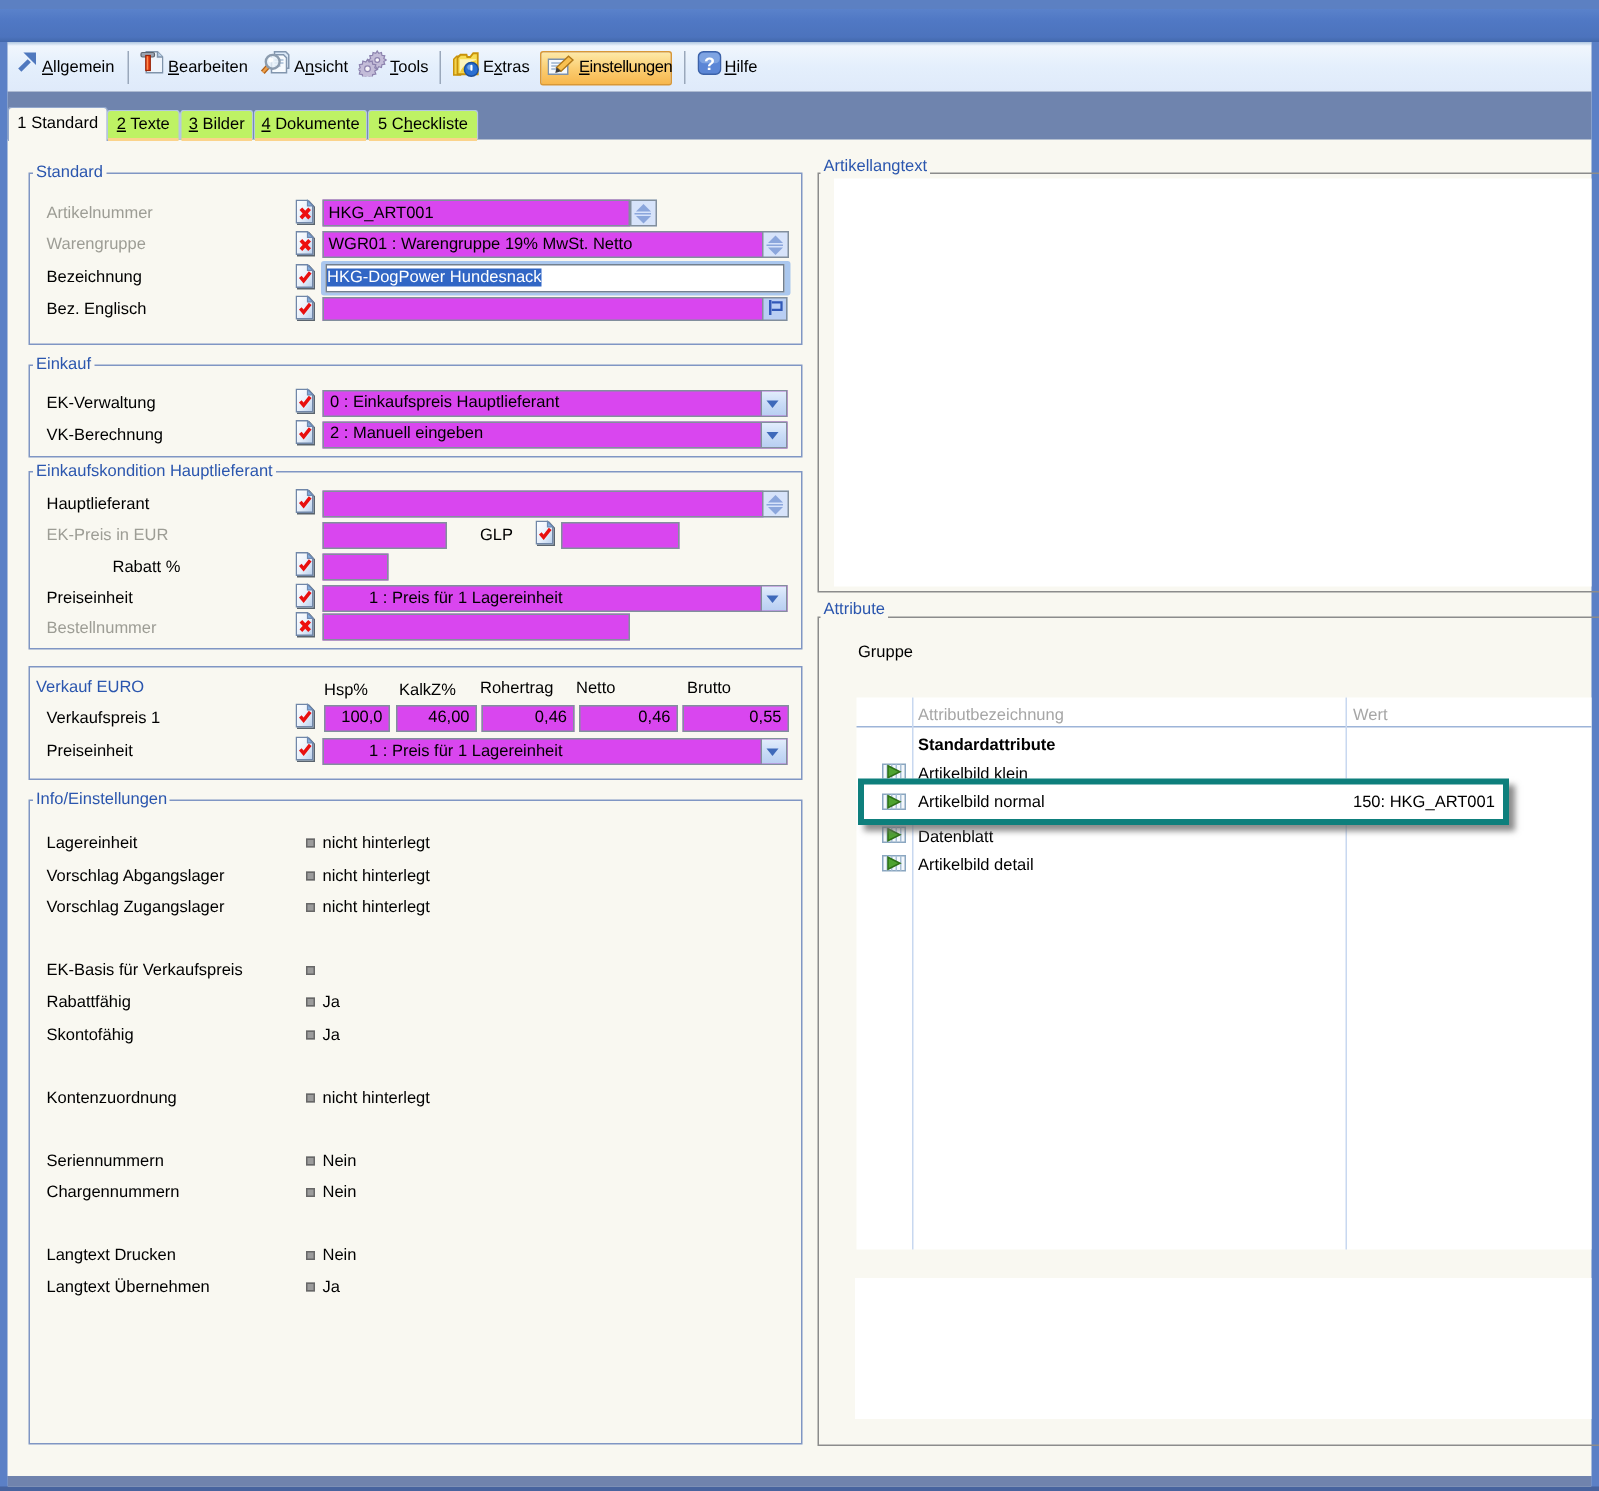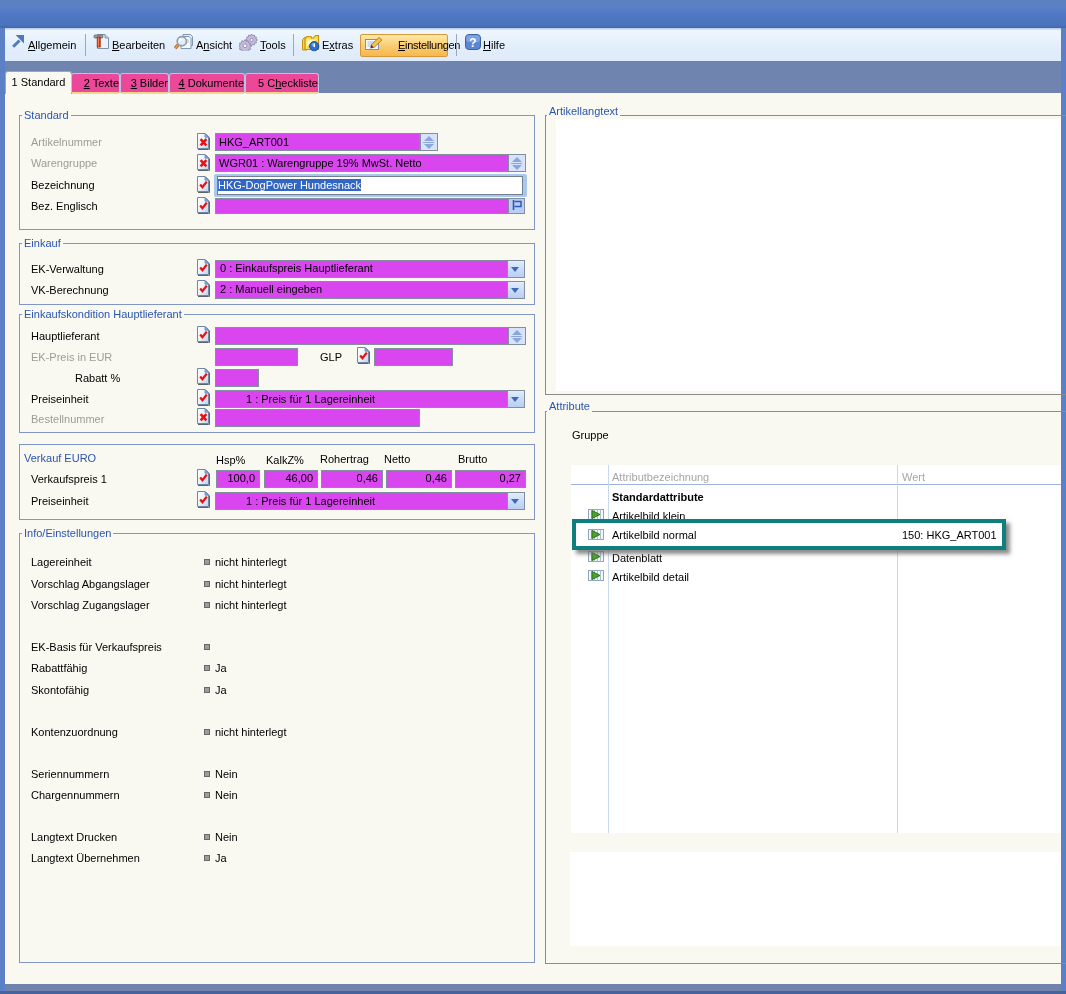--- a/index.html
+++ b/index.html
@@ -16,22 +16,22 @@
 #tabstrip{left:5px;top:61px;width:1056px;height:32px;background:#6f84ae;}
 #bot1{left:5px;top:984px;width:1056px;height:7px;background:#7083ad;}
 #bot2{left:0px;top:991px;width:1066px;height:3px;background:#47639e;}
 #botl{left:0;top:984px;width:5px;height:10px;background:#5b80c6;}
 #botr{left:1061px;top:984px;width:5px;height:10px;background:#5b80c6;}
 
 .titem{position:absolute;top:33px;height:24px;line-height:24px;}
 .titem u{text-decoration:underline;}
 .tsep{position:absolute;top:34px;width:1px;height:22px;background:#9aa8bb;}
 
-.tab{position:absolute;top:73px;height:19px;line-height:19px;text-align:right;
-  background:#ec4899;border:1px solid #b4c6e2;border-bottom:none;border-radius:3px 3px 0 0;}
+.tab{position:absolute;top:73px;height:19px;line-height:19px;text-align:center;
+  background:#bef264;border:1px solid #b4c6e2;border-bottom:none;border-radius:3px 3px 0 0;}
 .tab i{display:block;position:absolute;left:0;bottom:-1px;width:100%;height:2px;background:#fbd38b;font-style:normal;}
 #tabactive{position:absolute;left:5px;top:71px;width:65px;height:22px;line-height:21px;text-align:center;
   background:#f9f8f1;border:1px solid #92a7cd;border-bottom:none;border-radius:3px 3px 0 0;}
 
 .gb{position:absolute;border:1px solid #8096c4;}
 .gbg{position:absolute;border:1px solid #8c8c8c;}
 .gl{position:absolute;background:#f9f8f1;padding:0 2px;color:#2b56ae;height:12px;line-height:12px;}
 
 .lbl{position:absolute;height:14px;line-height:14px;}
 .dis{color:#9d9d95;}
@@ -137,21 +137,21 @@
   <div class="titem" style="left:260px;"><u>T</u>ools</div>
   <div class="tsep" style="left:293px;"></div>
   <div class="titem" style="left:322px;">E<u>x</u>tras</div>
   <div class="abs" id="einstbtn" style="left:360px;top:34px;width:86px;height:21px;border:1px solid #d89838;border-radius:2px;background:linear-gradient(180deg,#fde9a8,#fbce72 50%,#f7b74e);"></div>
   <svg class="abs" style="left:365px;top:36px" width="19" height="17" viewBox="0 0 19 17">
     <rect x="0.5" y="3.5" width="13" height="10" fill="#f6fafe" stroke="#7d92ac"></rect>
     <path d="M2.5,6 H11 M2.5,8 H11 M2.5,10 H8" stroke="#9cb4d0" stroke-width="0.9"></path>
     <path d="M6,9 L14,1.5 L17,4 L9,11.5 Z" fill="#f8c050" stroke="#b07818" stroke-width="0.9"></path>
     <path d="M6,9 L9,11.5 L5.2,12.6 Z" fill="#3c3c3c"></path>
   </svg>
-  <div class="titem" style="left:386px;letter-spacing:-0.3px;margin-left:12px;"><u>E</u>instellungen</div>
+  <div class="titem" style="left:386px;letter-spacing:-0.3px;"><u>E</u>instellungen</div>
   <div class="tsep" style="left:456px;"></div>
   <div class="titem" style="left:483px;"><u>H</u>ilfe</div>
 
   <div id="tabactive">1 Standard</div>
   <div class="tab" style="left:71px;width:47px;"><u>2</u> Texte<i></i></div>
   <div class="tab" style="left:120px;width:47px;"><u>3</u> Bilder<i></i></div>
   <div class="tab" style="left:169px;width:74px;"><u>4</u> Dokumente<i></i></div>
   <div class="tab" style="left:245px;width:72px;">5 C<u>h</u>eckliste<i></i></div>
 
   <div class="gb" style="left:19px;top:115px;width:514px;height:113px;"></div>
@@ -264,21 +264,21 @@
   <div class="lbl" style="left:266px;top:453px;">KalkZ%</div>
   <div class="lbl" style="left:320px;top:452px;">Rohertrag</div>
   <div class="lbl" style="left:384px;top:452px;">Netto</div>
   <div class="lbl" style="left:458px;top:452px;">Brutto</div>
   <div class="lbl" style="left:31px;top:472px;">Verkaufspreis 1</div>
   <div class="lbl" style="left:31px;top:494px;">Preiseinheit</div>
   <div class="tb num" style="left:216px;top:470px;width:38px;height:16px;">100,0</div>
   <div class="tb num" style="left:264px;top:470px;width:48px;height:16px;">46,00</div>
   <div class="tb num" style="left:321px;top:470px;width:56px;height:16px;">0,46</div>
   <div class="tb num" style="left:386px;top:470px;width:60px;height:16px;">0,46</div>
-  <div class="tb num" style="left:455px;top:470px;width:65px;height:16px;">0,27</div>
+  <div class="tb num" style="left:455px;top:470px;width:65px;height:16px;">0,55</div>
   <div class="tb" style="left:215px;top:492px;width:308px;height:16px;"></div>
   <div class="ddt" style="left:246px;top:492px;">1 : Preis für 1 Lagereinheit</div>
   <svg class="abs" style="left:197px;top:469px" width="14" height="18">
       <use href="#pgcheck"></use>
     </svg>
   <svg class="abs" style="left:197px;top:491px" width="14" height="18">
       <use href="#pgcheck"></use>
     </svg>
   <div class="ddb" style="left:507px;top:493px;height:16px;"></div>
 

